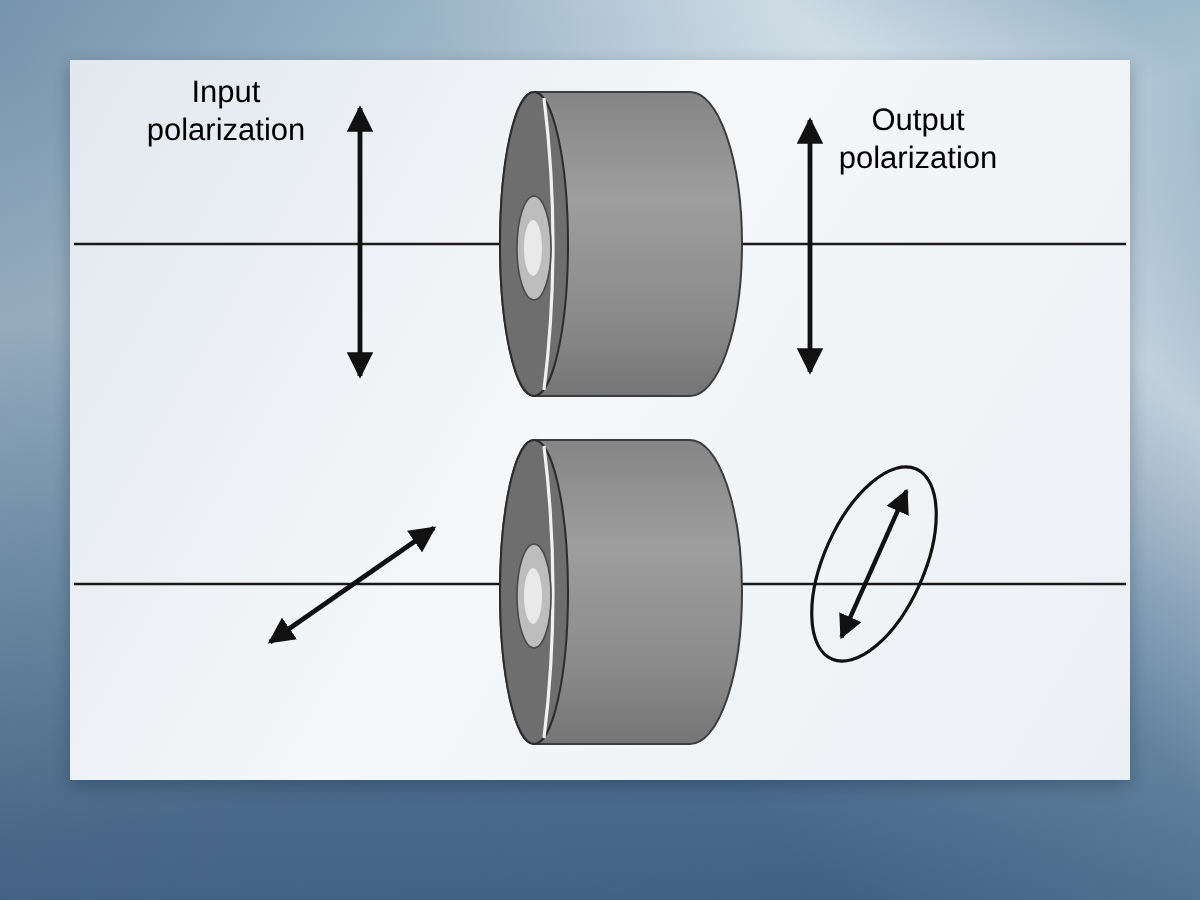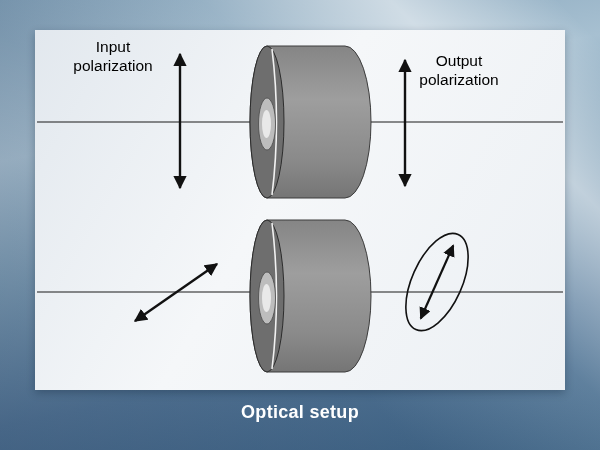--- a/index.html
+++ b/index.html
@@ -67,14 +67,13 @@
         <line x1="0" y1="-40" x2="0" y2="40" stroke="#111" stroke-width="2.2" marker-start="url(#ah)" marker-end="url(#ah)"></line>
       </g>
     </svg>
 
     <div class="lbl input">Input
 polarization</div>
     <div class="lbl output">Output
 polarization</div>
   </div>
 
-  <div class="title">Optical setup</div>
 </div>
 
 </body></html>

